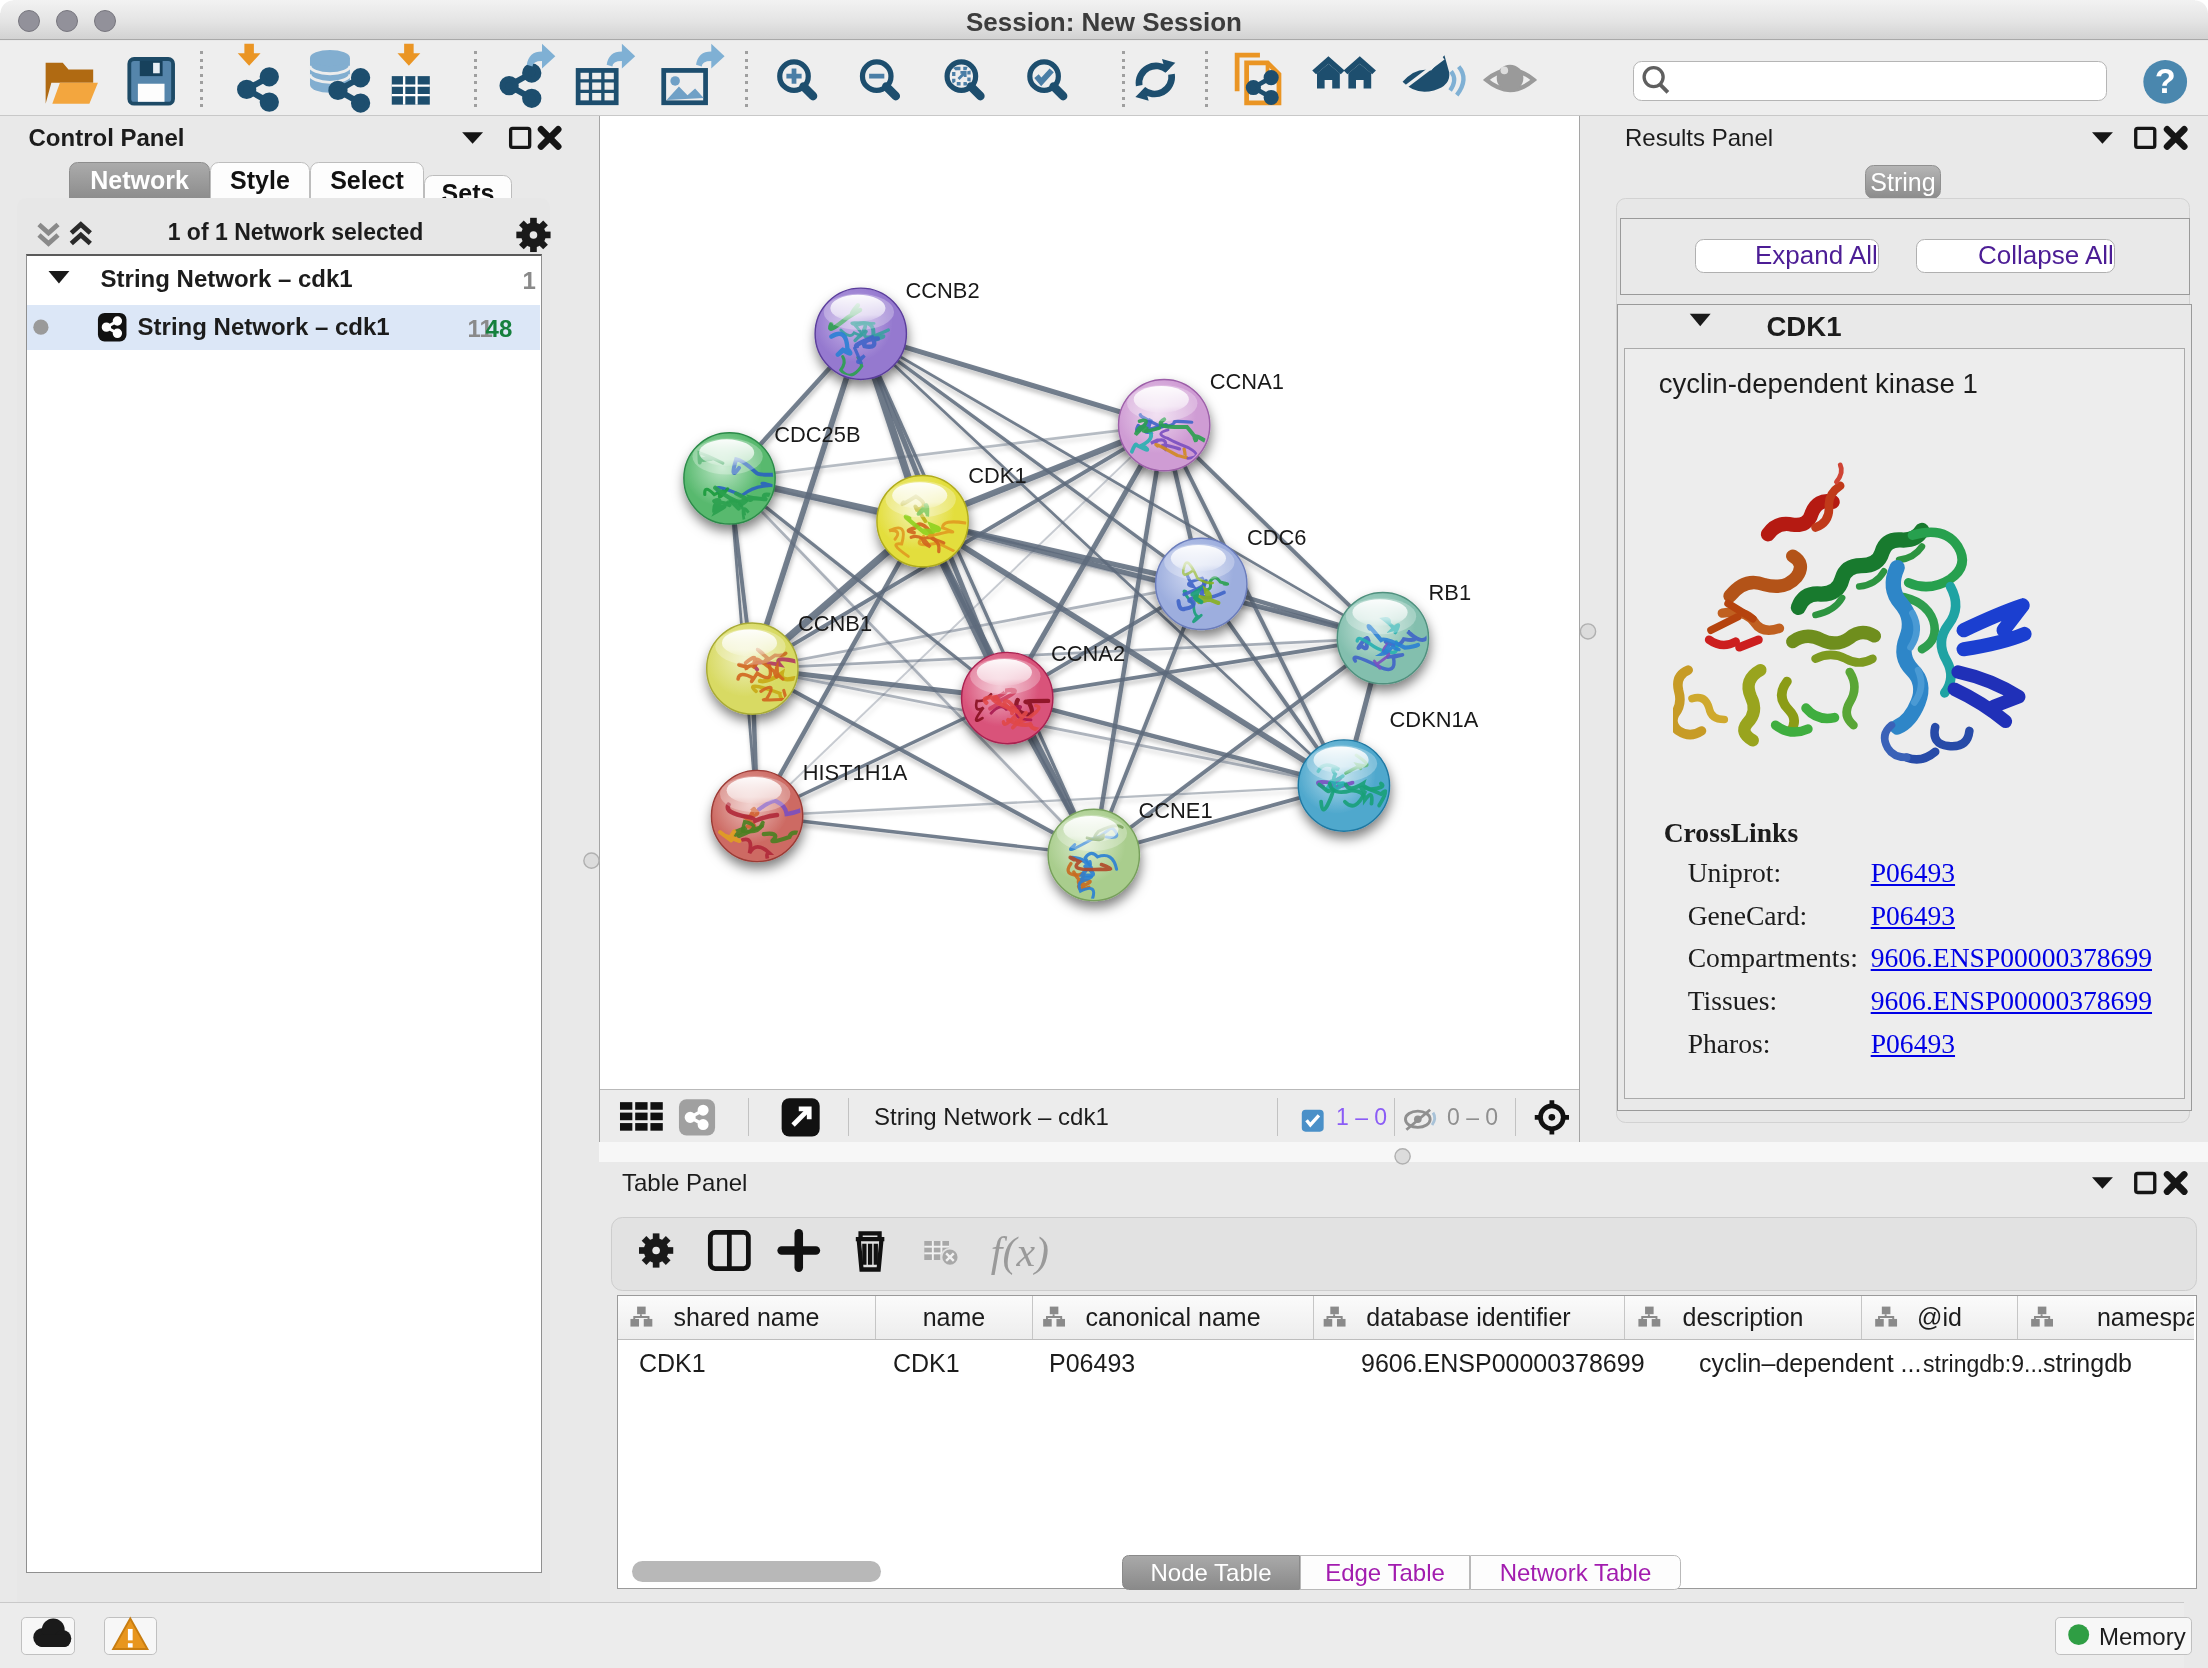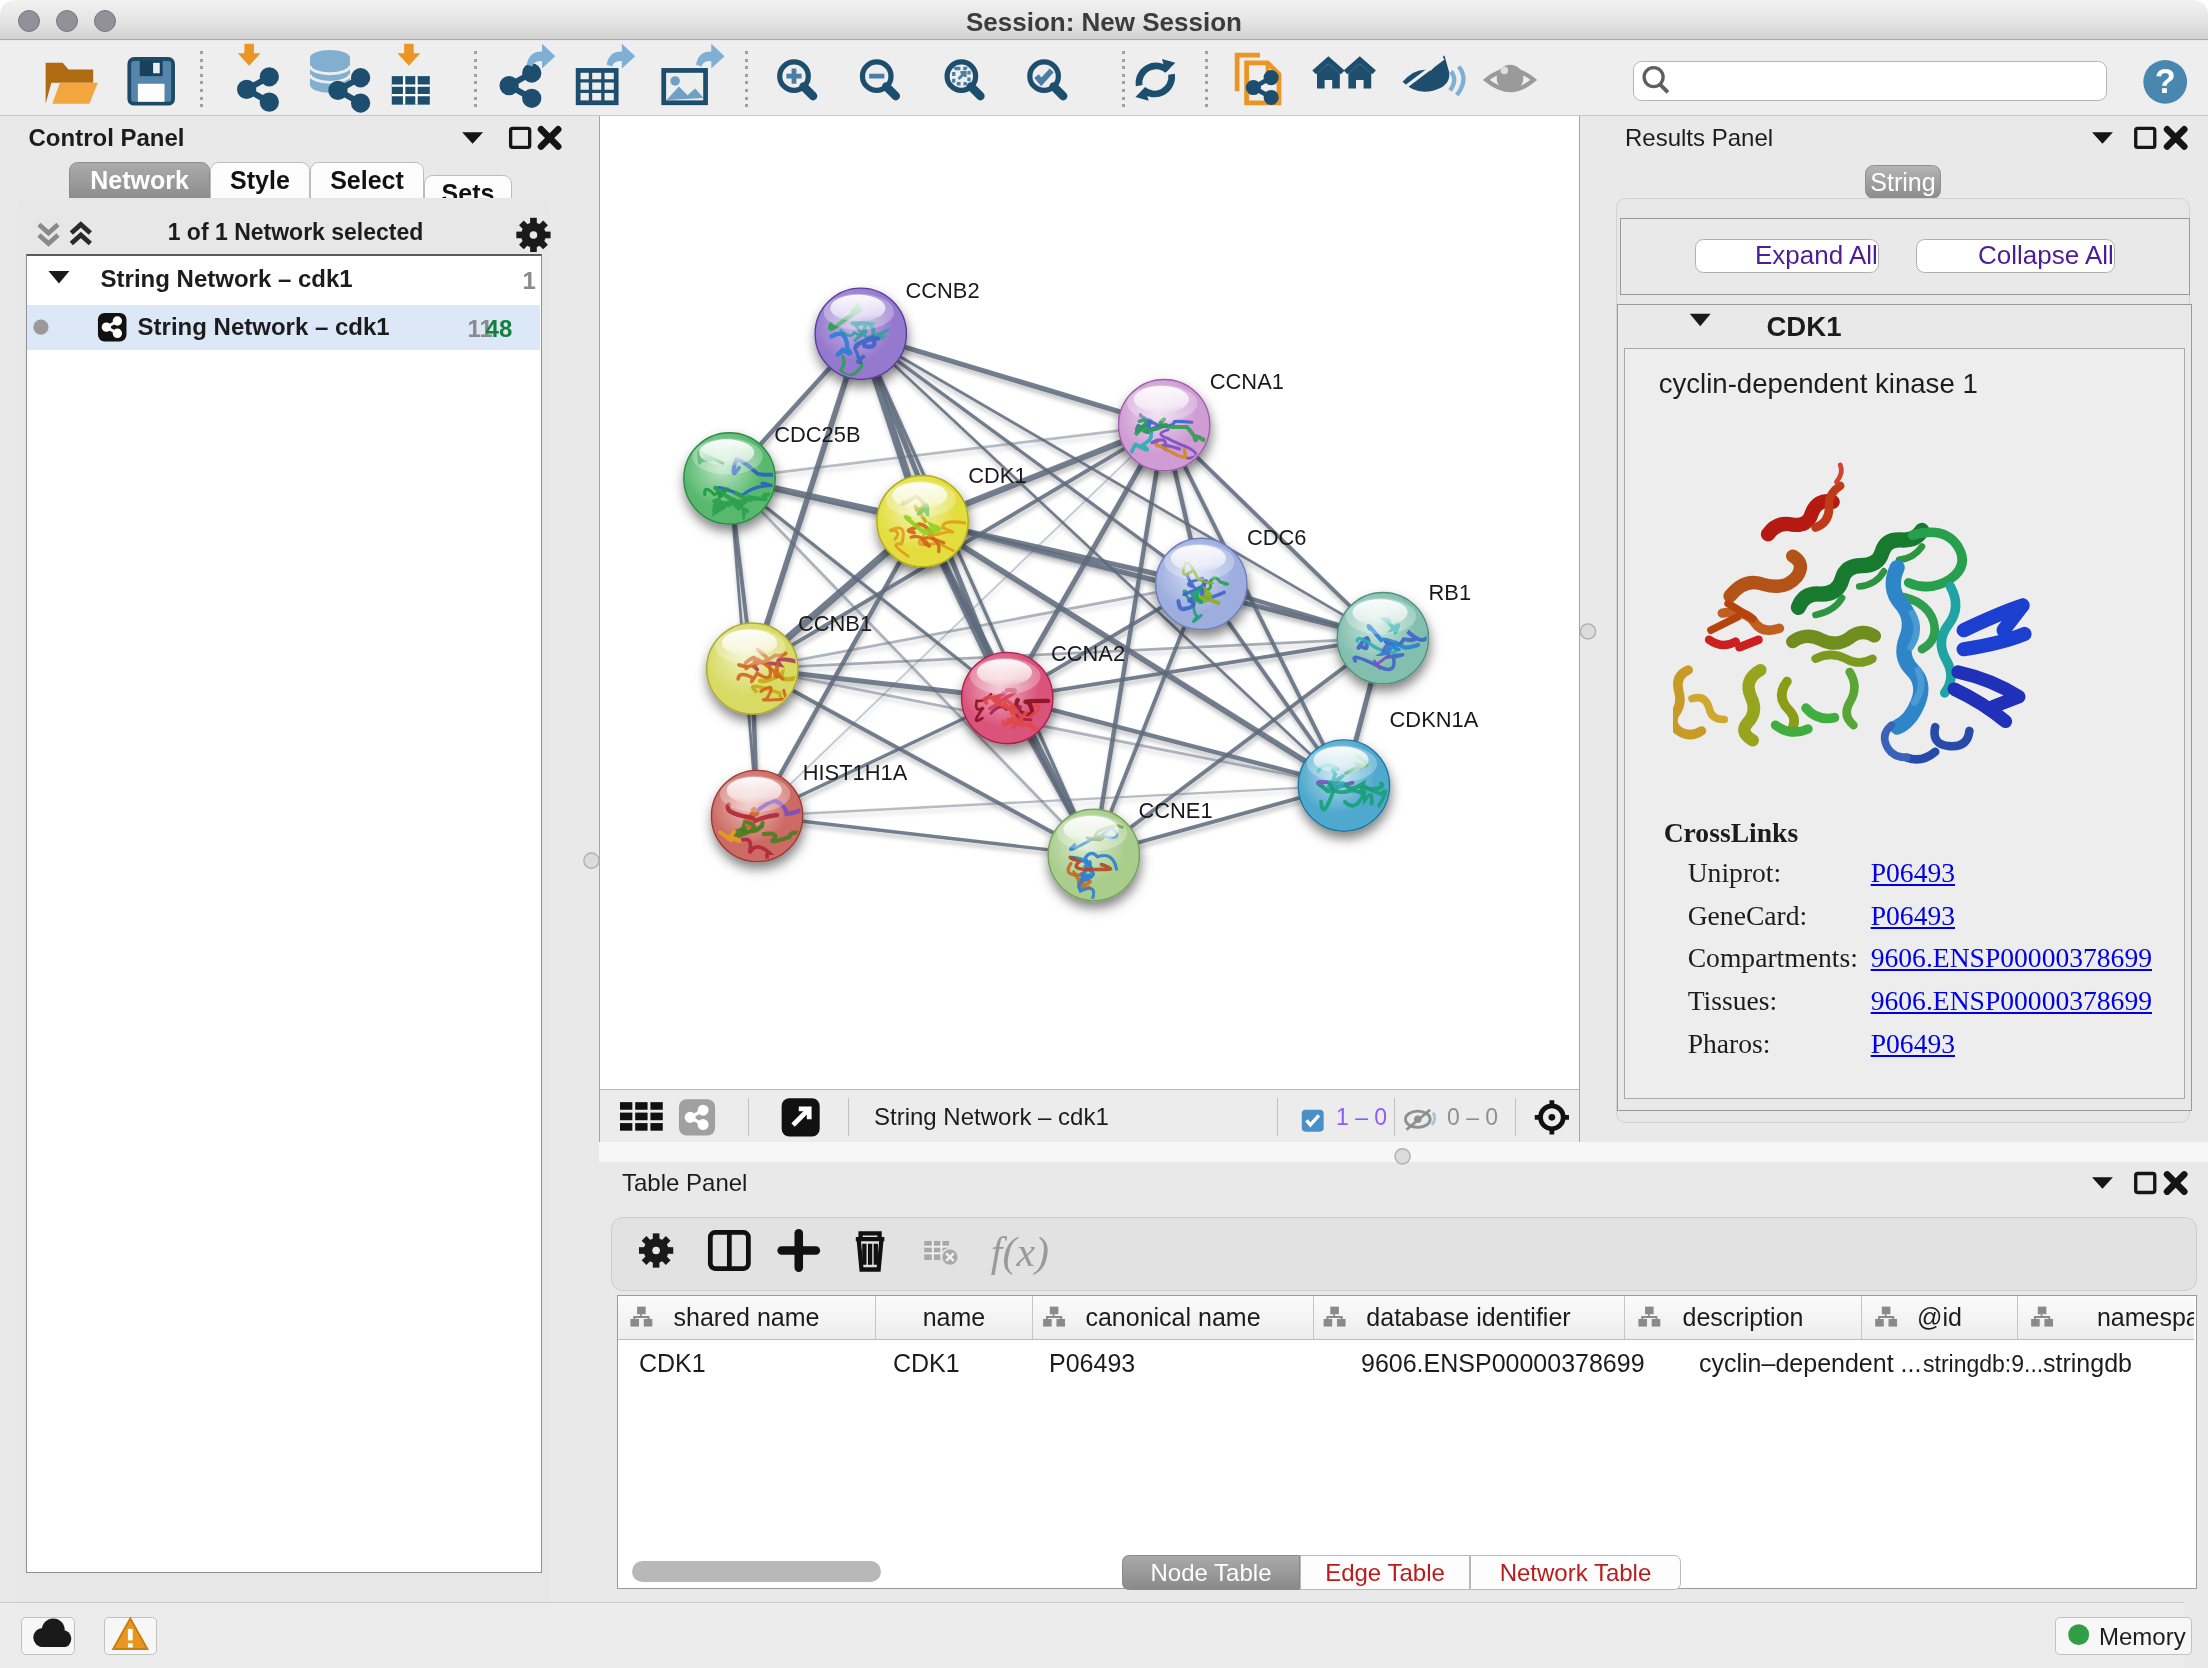--- a/index.html
+++ b/index.html
@@ -68,21 +68,21 @@
 #ttable { position:absolute; left:18px; top:133px; width:1580px; height:294px;
   background:#fff; border:1.9px solid #9a9a9a; }
 #thead { position:absolute; left:0; top:0; width:1576px; height:44px;
   background:linear-gradient(#fbfbfb,#ededed); border-bottom:1px solid #bdbdbd; font-size:25px; overflow:hidden; }
 .thcell { position:absolute; top:0; height:43px; border-right:1px solid #c6c6c6; }
 .thtxt { position:absolute; top:6.7px; width:100%; text-align:center; }
 .tdtxt { position:absolute; top:53px; font-size:25px; }
 #hscroll { position:absolute; left:14.3px; bottom:5.7px; width:249px; height:21px;
   background:#b8b8b8; border-radius:10.5px; }
 .btab { position:absolute; top:393px; height:35px; border:1px solid #b9b9b9; background:#fdfdfd;
-  font-size:24px; text-align:center; color:#b91c1c; line-height:33px; }
+  font-size:24px; text-align:center; color:#a21caf; line-height:33px; }
 .btabsel { background:linear-gradient(#a9a9a9,#8a8a8a); color:#fff; border-color:#8a8a8a; }
 
 #statusbar { position:absolute; left:0; top:1602px; width:2184px; height:67px;
   background:#ececec; border-top:1.9px solid #c9c9c9; }
 .sbtn { position:absolute; top:14.3px; height:38px; background:#f7f7f7;
   border:1.9px solid #c0c0c0; border-radius:4.8px; }
 .corner { position:absolute; width:13.3px; height:13.3px; z-index:50; }
 </style>
 </head>
 <body>

